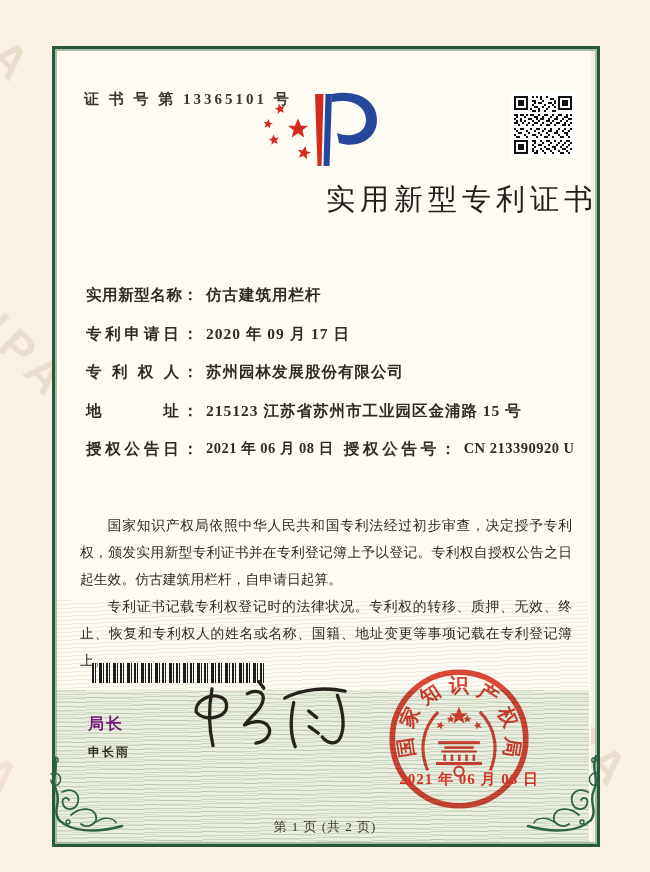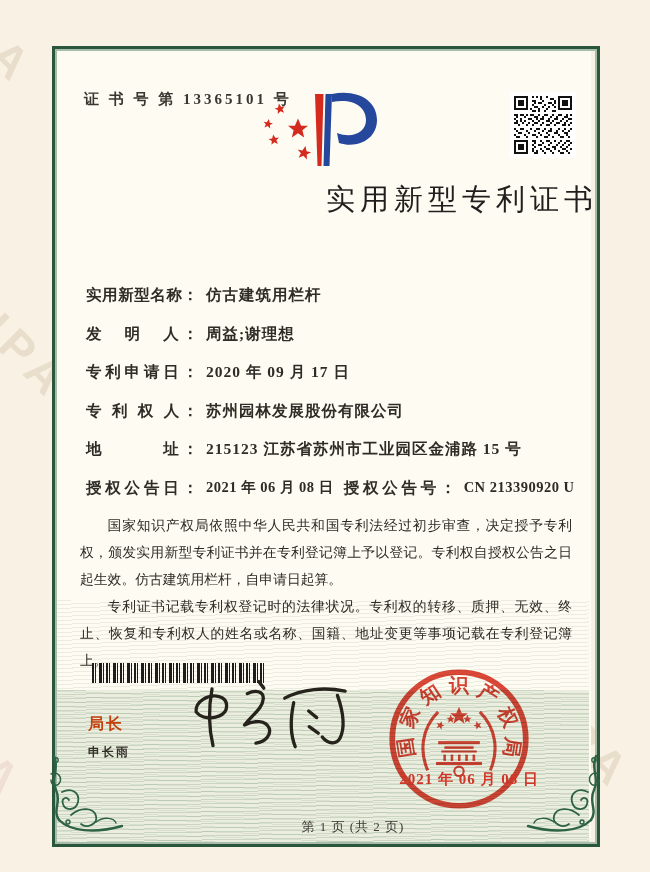--- a/index.html
+++ b/index.html
@@ -43,28 +43,28 @@
   .pair2l{margin-left:10px;}
   
   .paras{position:absolute;left:80px;top:512px;width:492px;font-size:13.8px;line-height:27px;
          text-align:justify;font-weight:500;color:#2e2a24;}
   .paras p{margin:0;text-indent:2em;}
   
   .barcode{position:absolute;left:92px;top:663px;width:172px;height:20px;
            background:repeating-linear-gradient(90deg,#1d1d1d 0 2px,rgba(0,0,0,0) 2px 3px,
                       #1d1d1d 3px 4px,rgba(0,0,0,0) 4px 7px,#1d1d1d 7px 10px,rgba(0,0,0,0) 10px 11px,
                       #1d1d1d 11px 12px,rgba(0,0,0,0) 12px 14px);}
-  .sig-title{position:absolute;left:88px;top:714px;font-size:16px;font-weight:700;color:#c2410c;letter-spacing:2px;font-family:Liberation Mono, monospace;}
+  .sig-title{position:absolute;left:88px;top:714px;font-size:16px;font-weight:700;color:#701a75;letter-spacing:2px;font-family:Liberation Mono, monospace;}
   .sig-name{position:absolute;left:88px;top:744px;font-size:12px;font-weight:700;color:#34312b;letter-spacing:2px;}
   .autograph{position:absolute;left:184px;top:676px;width:176px;height:100px;transform:rotate(-2deg);}
   .seal{position:absolute;left:386px;top:666px;width:146px;height:146px;mix-blend-mode:multiply;}
   .seal-date{position:absolute;left:398px;top:770px;width:142px;text-align:center;white-space:nowrap;
              font-size:15px;font-weight:700;color:#d23426;letter-spacing:1px;}
   .footer{position:absolute;left:52px;top:818px;width:546px;text-align:center;
-          font-size:13px;color:#3c3a35;letter-spacing:1px;padding-left:28px;}
+          font-size:13px;color:#3c3a35;letter-spacing:1px;}
 </style>
 </head>
 <body>
 
 <div class="page">
 
   <span class="wm" style="left:-130px;top:-15px;">CNIPA</span>
   <span class="wm" style="left:430px;top:140px;">CNIPA</span>
   <span class="wm" style="left:-95px;top:300px;">CNIPA</span>
   <span class="wm" style="left:160px;top:425px;opacity:.7;">CNIPA</span>
@@ -158,24 +158,20 @@
   </div>
 
   <div class="title">实用新型专利证书</div>
 
   <div class="fields">
     <div class="frow">
       <span class="flabel">实用新型名称：</span>
       <span class="fvalue">仿古建筑用栏杆</span>
     </div>
     <div class="frow">
-      <span class="flabel">发　明　人：</span>
-      <span class="fvalue">周益;谢理想</span>
-    </div>
-    <div class="frow">
       <span class="flabel">专利申请日：</span>
       <span class="fvalue">2020 年 09 月 17 日</span>
     </div>
     <div class="frow">
       <span class="flabel">专 利 权 人：</span>
       <span class="fvalue">苏州园林发展股份有限公司</span>
     </div>
     <div class="frow">
       <span class="flabel">地　　　址：</span>
       <span class="fvalue">215123 江苏省苏州市工业园区金浦路 15 号</span>

